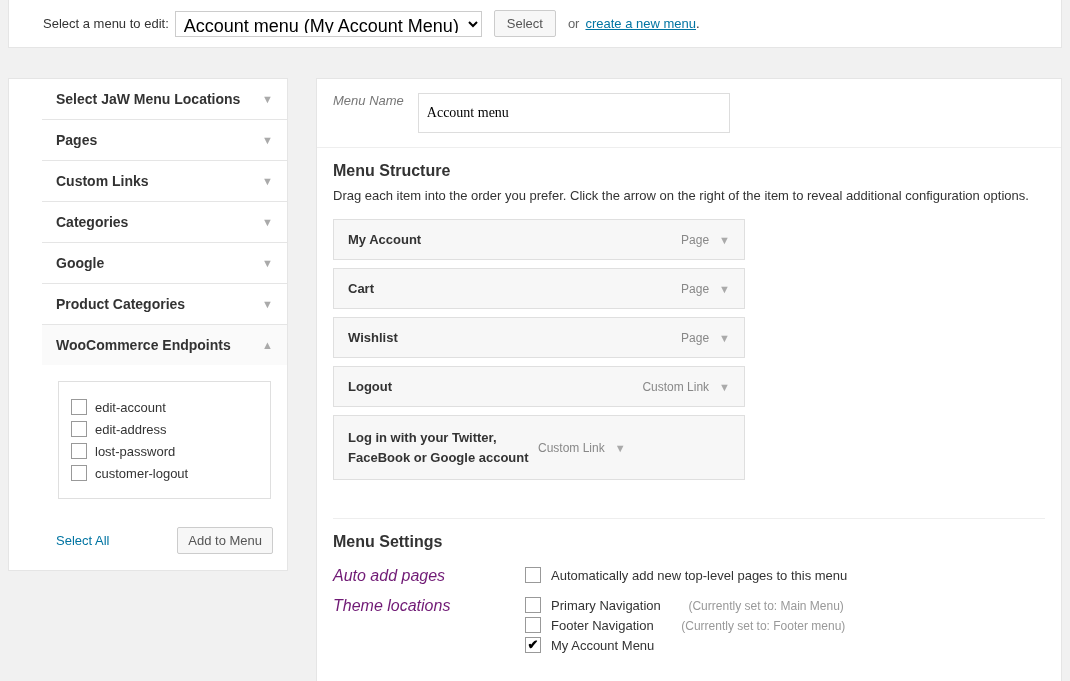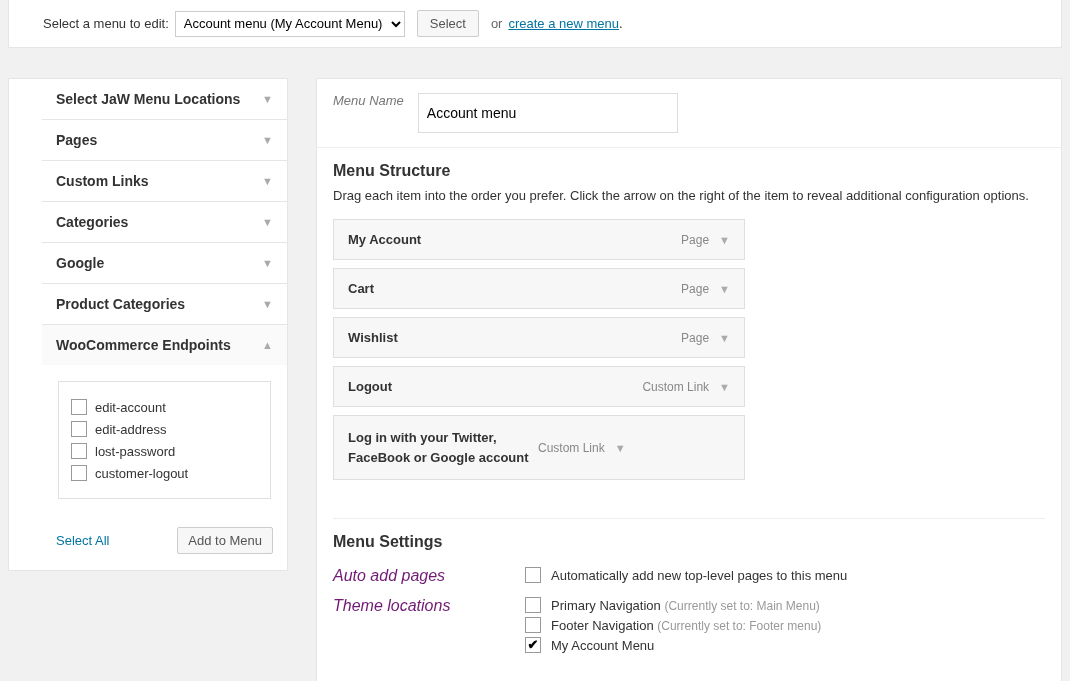--- a/index.html
+++ b/index.html
@@ -10,21 +10,21 @@
     border: 1px solid #e5e5e5;
     border-top: none;
     padding: 10px 12px;
     margin: 0 8px 30px 8px;
   }
   .top-bar-inner { display: flex; align-items: center; gap: 6px; flex-wrap: wrap; margin-left: 22px; }
   .top-label { color: #333; }
   .menu-select {
     border: 1px solid #ccc;
     background: #fff;
-    font-size: 13px;
+    font-size: 18px;
     padding: 3px 4px;
     height: 26px;
     font-family: inherit;
   }
   .select-btn {
     border: 1px solid #ccc;
     background: #f7f7f7;
     padding: 5px 12px;
     font-size: 13px;
     color: #555;
@@ -58,21 +58,21 @@
   .checkbox.checked::after {
     content: "✔"; display: block; font-size: 13px; line-height: 13px; text-align: center; color: #000; font-weight: bold;
   }
   .acc-footer { display: flex; justify-content: space-between; align-items: center; padding: 12px 14px 16px 14px; }
   .add-btn {
     border: 1px solid #ccc; background: #f7f7f7; padding: 5px 10px; font-size: 13px; color: #555; border-radius: 2px; cursor: pointer;
   }
 
   .name-row { display: flex; align-items: flex-start; gap: 14px; padding: 14px 16px; border-bottom: 1px solid #eee; }
   .name-label { font-style: italic; color: #777; font-size: 13px; }
-  .name-input { border: 1px solid #ddd; padding: 19px 8px; font-size: 14px; width: 260px; height: 28px; }
+  .name-input { border: 1px solid #ddd; padding: 19px 8px; font-size: 14px; width: 312px; height: 28px; font-family: Liberation Serif, serif; }
 
   .section { padding: 14px 16px 20px 16px; }
   .section h3 { font-size: 16px; font-weight: bold; margin-bottom: 8px; }
   .section p { font-size: 13px; color: #333; margin-bottom: 16px; }
 
   .menu-items { width: 412px; }
   .menu-item {
     border: 1px solid #dfdfdf; background: #f7f7f7; margin-bottom: 8px;
     display: flex; align-items: center; padding: 12px 14px; cursor: move;
   }
@@ -82,21 +82,21 @@
   .menu-item.tall .menu-item-title { line-height: 1.5; }
 
   .divider { border-top: 1px solid #eee; margin: 10px 16px 0 16px; }
 
   .settings { padding: 14px 16px 20px 16px; }
   .settings h3 { font-size: 16px; font-weight: bold; margin-bottom: 14px; }
   .setting-row { display: flex; align-items: flex-start; margin-bottom: 10px; }
   .setting-label { width: 192px; font-style: italic; color: #701a75; font-size: 16px; padding-top: 2px; }
   .setting-body { flex: 1; }
   .cb-line { display: flex; align-items: center; gap: 10px; padding: 2px 0; }
-  .muted { color: #999; font-size: 12px; }
+  .muted { color: #999; font-size: 12px; margin-left: 24px; }
 </style>
 </head>
 <body>
 
 <div class="top-bar">
   <div class="top-bar-inner">
     <span class="top-label">Select a menu to edit:</span>
     <select class="menu-select">
       <option>Account menu (My Account Menu)</option>
     </select>

